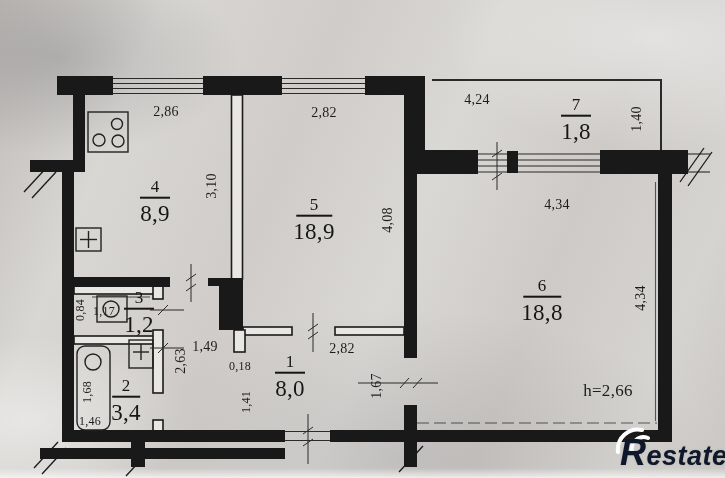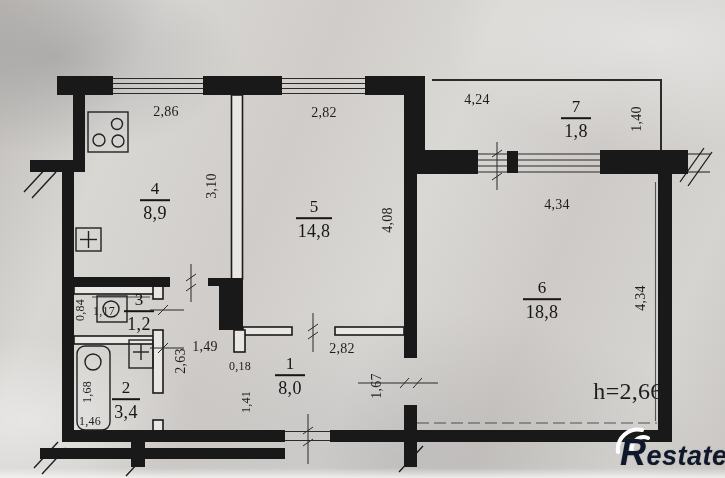--- a/index.html
+++ b/index.html
@@ -13,26 +13,26 @@
       radial-gradient(300px 160px at 90% 8%, rgba(255,255,255,.45), rgba(255,255,255,0) 70%),
       radial-gradient(420px 200px at 55% 96%, rgba(110,110,115,.18), rgba(0,0,0,0) 75%),
       radial-gradient(240px 120px at 4% 88%, rgba(255,255,255,.4), rgba(255,255,255,0) 70%);}
   .paper::after{content:"";position:absolute;left:0;right:0;bottom:0;height:10px;
     background:linear-gradient(to bottom, rgba(255,255,255,0), rgba(245,245,243,.85));}
   svg.plan{position:absolute;inset:0;}
   .lbl{position:absolute;transform:translate(-50%,-50%);color:#1d1d1d;
        font-size:14px;white-space:nowrap;letter-spacing:.3px;}
   .lbl.v{transform:translate(-50%,-50%) rotate(-90deg);}
   .lbl.small{font-size:12px;}
-  .lbl.big{font-size:24px;margin-left:20px;}
+  .lbl.big{font-size:17px;}
   .room-label{position:absolute;transform:translate(-50%,-50%);text-align:center;
        color:#161616;line-height:1;}
   .room-label .num{font-size:17px;display:block;}
   .room-label .bar{height:1.6px;background:#161616;margin:2px auto 3px auto;display:block;}
-  .room-label .area{font-size:18px;display:block;letter-spacing:.3px;}
+  .room-label .area{font-size:23px;display:block;letter-spacing:.3px;}
   .watermark{position:absolute;right:2px;bottom:2px;width:125px;height:46px;color:#0f172a;}
   .wm-text{position:absolute;left:22px;bottom:2px;font-family:"Liberation Sans",sans-serif;
        font-style:italic;font-weight:bold;font-size:27px;letter-spacing:.5px;
        text-shadow:0 0 2px rgba(120,120,120,.35);}
   .wm-text::first-letter{font-size:36px;}
   .wm-arcs{position:absolute;left:14px;top:-6px;}
 </style>
 </head>
 <body>
 
@@ -218,21 +218,21 @@
   <div class="lbl big" style="left:608px;top:391px">h=2,66</div>
 
   <div class="room-label" style="left:155px;top:201px">
     <span class="num">4</span>
     <span class="bar" style="width:30px"></span>
     <span class="area">8,9</span>
   </div>
   <div class="room-label" style="left:314px;top:219px">
     <span class="num">5</span>
     <span class="bar" style="width:36px"></span>
-    <span class="area">14,8</span>
+    <span class="area">18,9</span>
   </div>
   <div class="room-label" style="left:139px;top:312px">
     <span class="num">3</span>
     <span class="bar" style="width:30px"></span>
     <span class="area">1,2</span>
   </div>
   <div class="room-label" style="left:126px;top:400px">
     <span class="num">2</span>
     <span class="bar" style="width:28px"></span>
     <span class="area">3,4</span>

